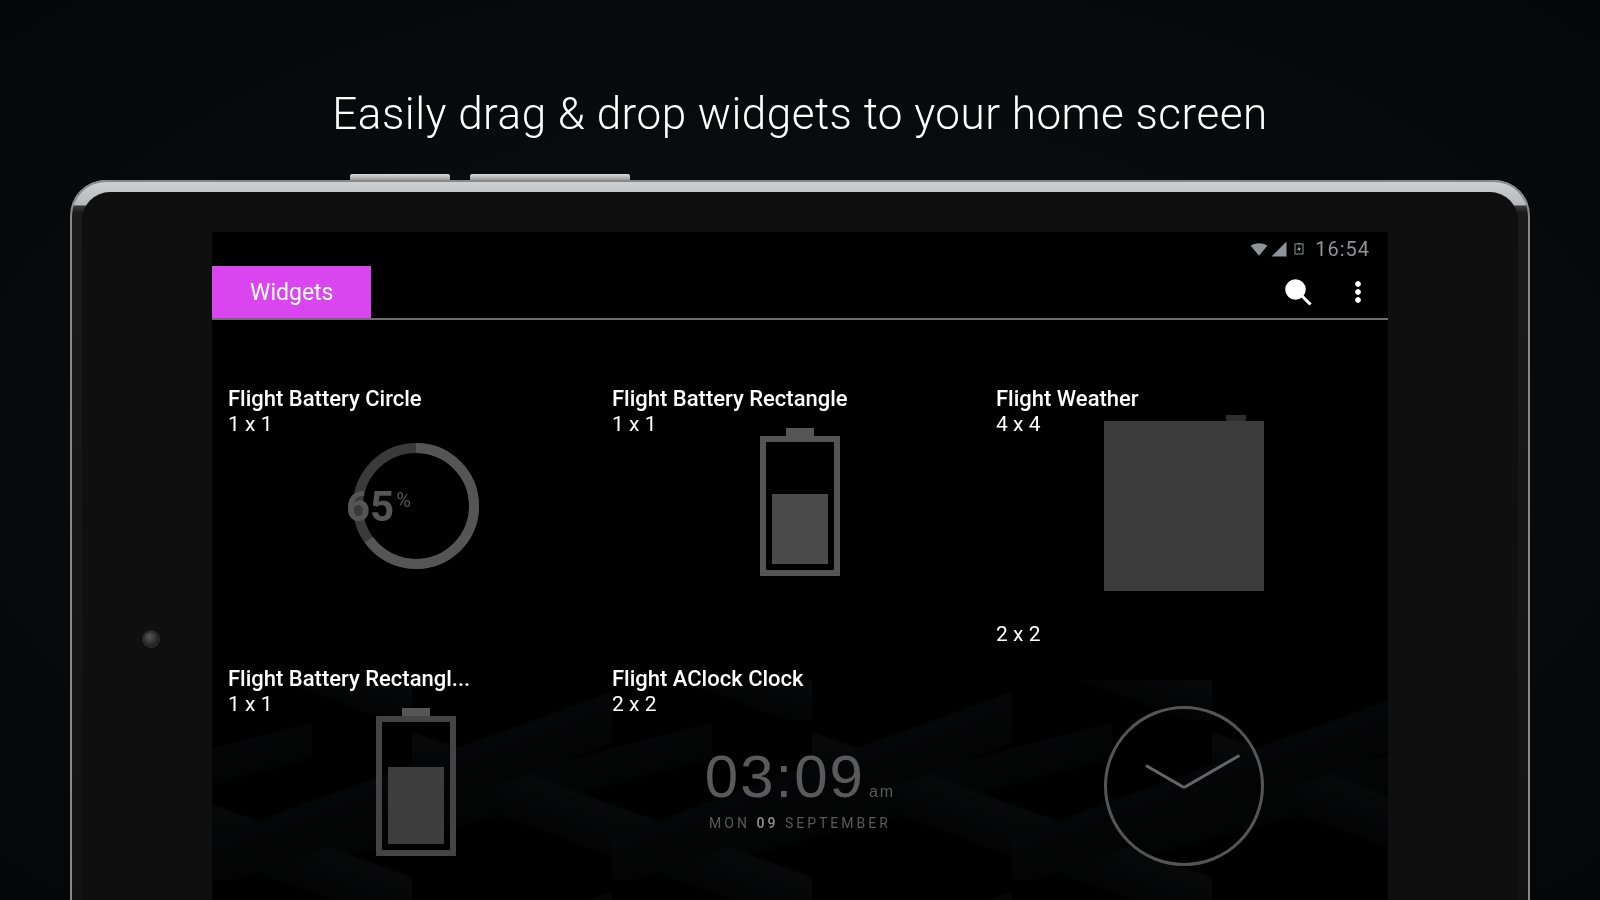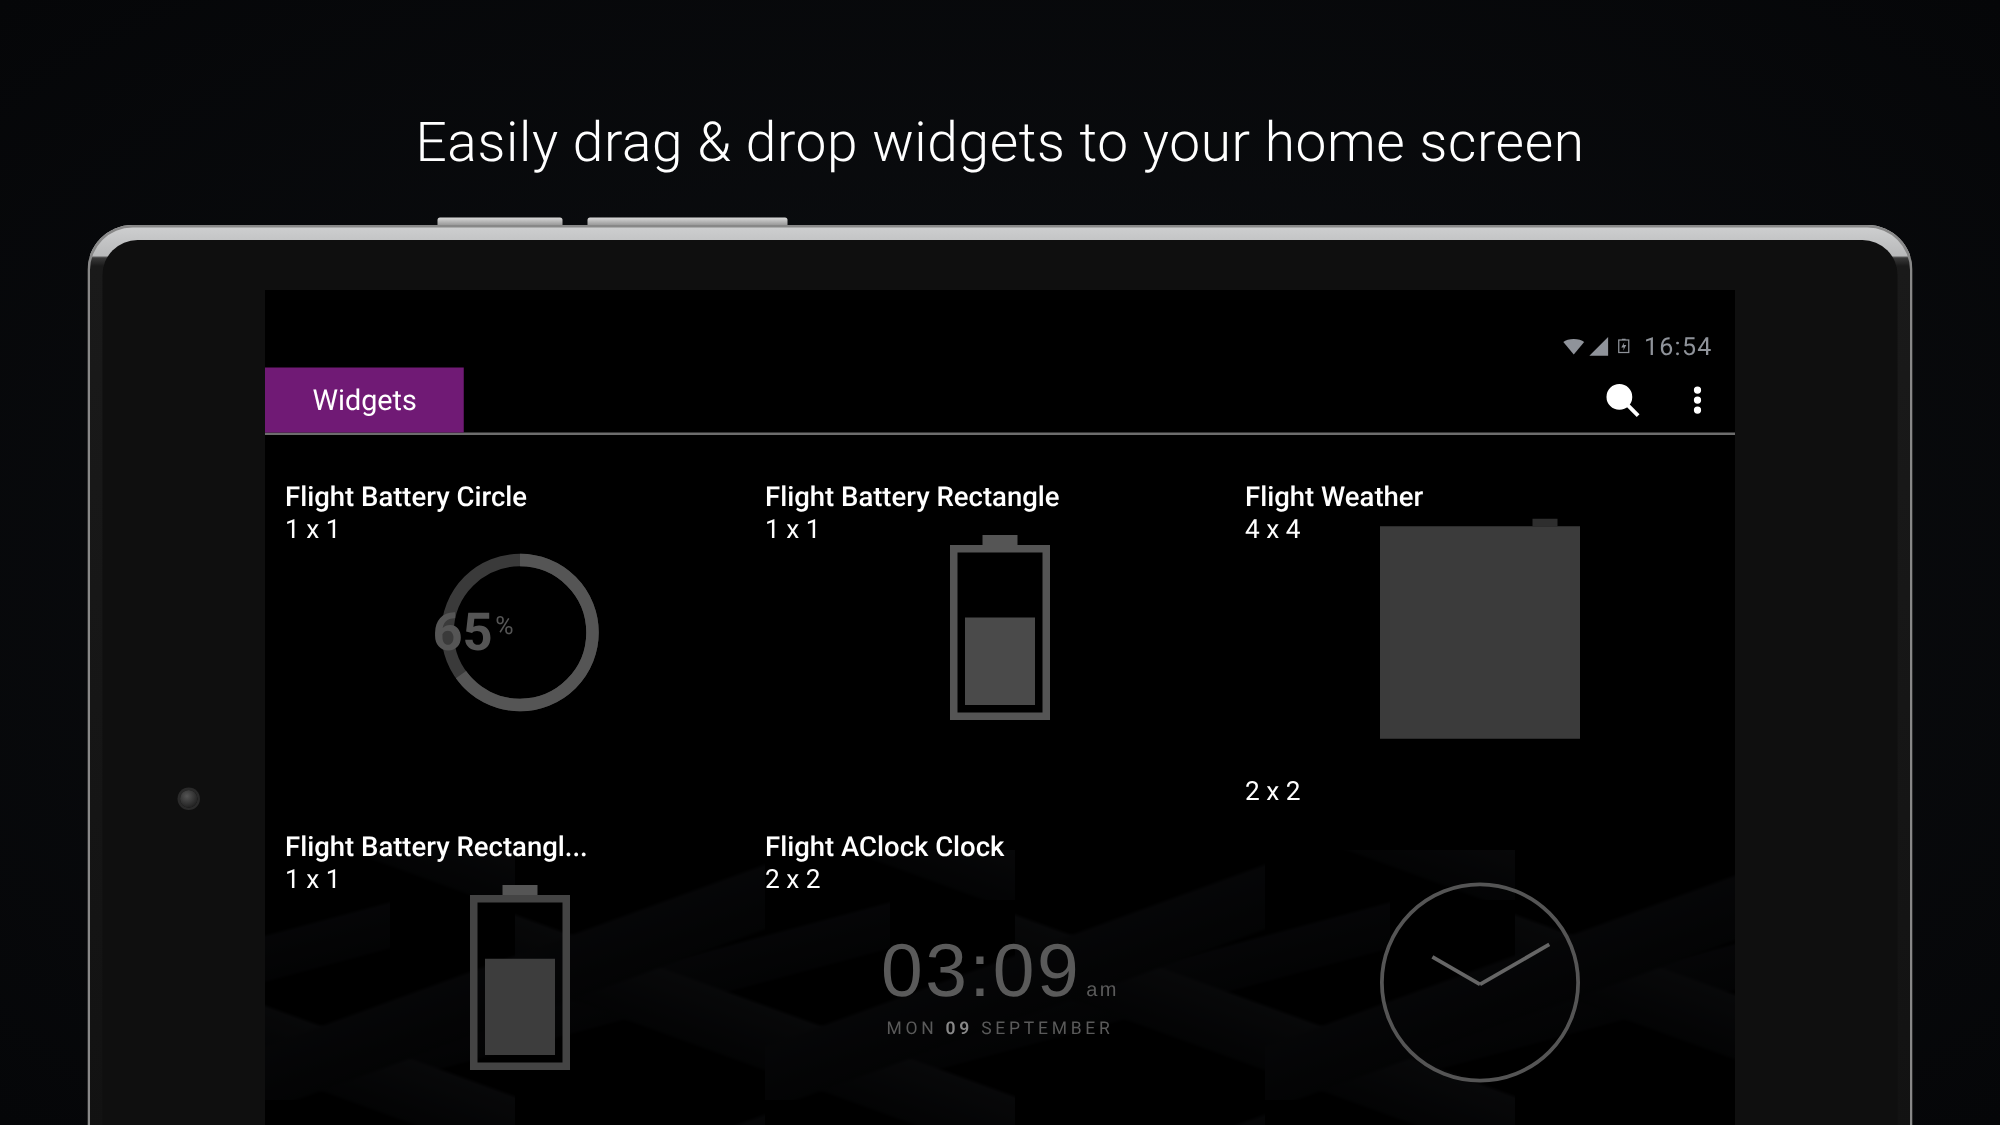--- a/index.html
+++ b/index.html
@@ -78,21 +78,20 @@
   .status-bar {
     height: 34px;
     display: flex;
     justify-content: flex-end;
     align-items: center;
     padding-right: 18px;
     color: #8f939a;
     font-size: 20px;
     letter-spacing: 1px;
     font-weight: 400;
-    margin-top: 28px;
   }
   .status-bar .ico { width: 20px; height: 20px; display: flex; align-items: center; justify-content: center; }
   .status-bar .time { margin-left: 6px; }
   
   .action-bar {
     height: 54px;
     display: flex;
     align-items: stretch;
     border-bottom: 2px solid #6d6d6d;
     background: #000;
@@ -101,21 +100,21 @@
     display: flex;
     align-items: center;
     justify-content: center;
     padding: 0 38px;
     font-size: 23px;
     color: #fff;
     font-weight: 400;
     cursor: pointer;
   }
   .tab.active {
-    background: #701a75;
+    background: #d946ef;
   }
   .spacer { flex: 1; }
   .ab-icon {
     display: flex;
     align-items: center;
     justify-content: center;
     width: 60px;
     cursor: pointer;
   }
   .ab-icon svg { stroke: #fff; fill: #fff; }

